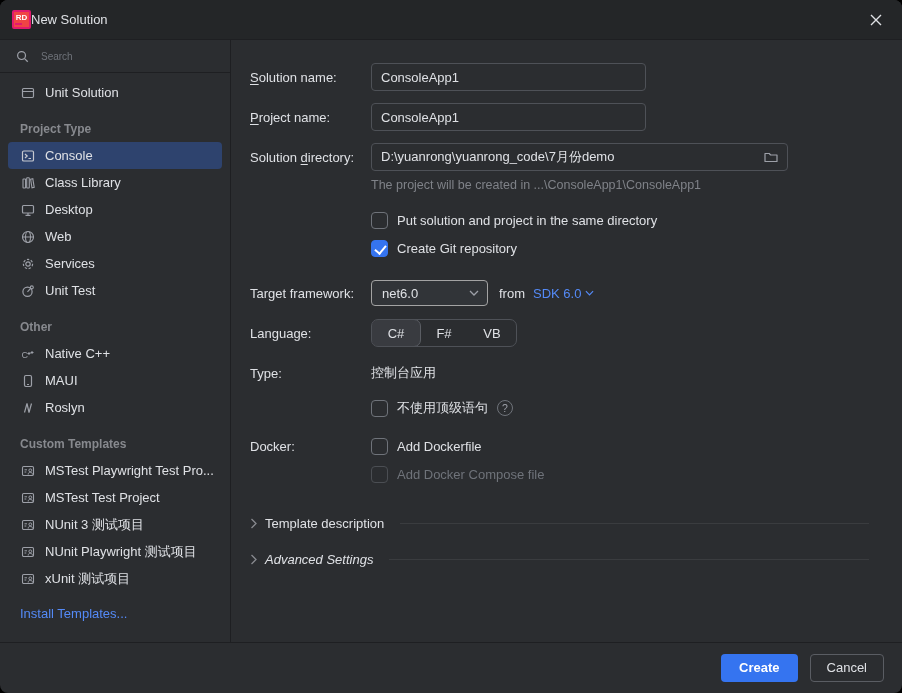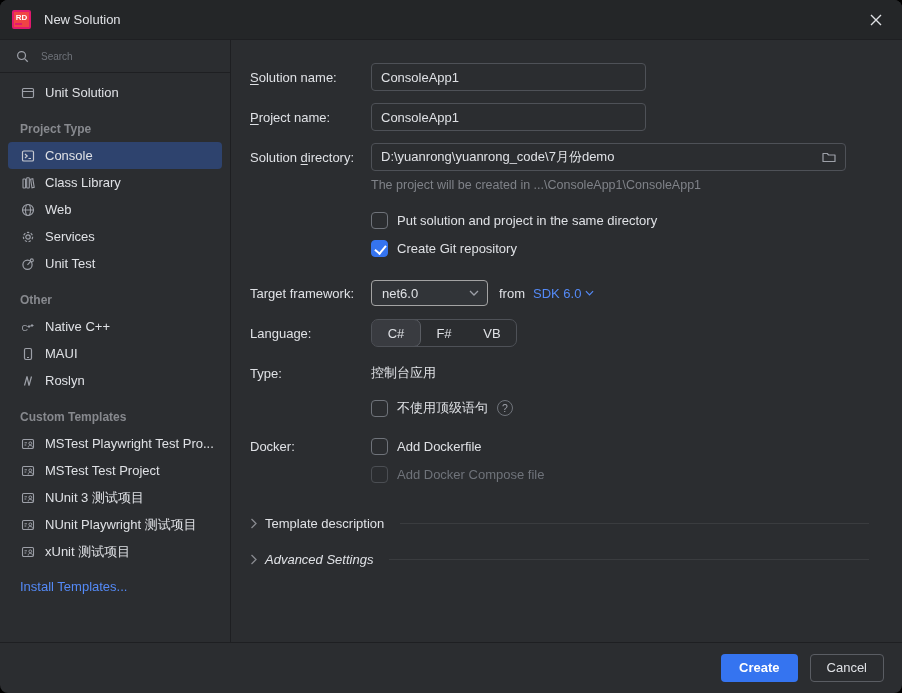--- a/index.html
+++ b/index.html
@@ -5,21 +5,21 @@
   html,body{margin:0;padding:0;background:#000;}
   *{box-sizing:border-box;}
   body{font-family:"Liberation Sans","DejaVu Sans",sans-serif;-webkit-font-smoothing:antialiased;}
   .dialog{position:relative;width:902px;height:693px;background:#2b2d30;border-radius:8px;overflow:hidden;color:#dfe1e5;font-size:13px;}
 
   
   .titlebar{height:40px;display:flex;align-items:center;padding:0 16px 0 12px;background:#242628;border-bottom:1px solid #1e1f22;}
   .app-logo{width:19px;height:19px;background:#ef4444;border:2px solid #e0196e;border-radius:2px;display:flex;flex-direction:column;align-items:center;justify-content:center;line-height:1;}
   .app-logo .rd{font-size:8px;font-weight:bold;color:#fff;letter-spacing:0;}
   .app-logo .bar{width:7px;height:2px;background:#e0196e;margin-top:1px;align-self:flex-start;margin-left:1px;}
-  .title-text{margin-left:13px;color:#dfe1e5;}
+  .title-text{color:#dfe1e5;}
   .close-btn{margin-left:auto;width:20px;height:20px;display:flex;align-items:center;justify-content:center;cursor:pointer;}
 
   
   .body-row{display:flex;height:602px;}
   .sidebar{width:231px;border-right:1px solid #1e1f22;display:flex;flex-direction:column;}
   .search-row{height:33px;display:flex;align-items:center;padding:0 12px 0 15px;border-bottom:1px solid #1e1f22;gap:9px;flex-shrink:0;}
   .search-input{flex:1;background:transparent;border:none;outline:none;color:#dfe1e5;font-size:10px;font-family:inherit;}
   .search-input::placeholder{color:#6f737a;}
   .side-list{padding:6px 8px 0 8px;flex:1;}
   .side-item{height:27px;display:flex;align-items:center;gap:9px;padding:0 8px 0 12px;border-radius:4px;cursor:pointer;white-space:nowrap;}
@@ -27,21 +27,21 @@
   .side-header{color:#87898e;font-weight:bold;font-size:12px;padding:16px 0 6px 12px;}
   .side-link{color:#548af7;padding:14px 0 0 12px;cursor:pointer;}
   .ic{flex-shrink:0;display:inline-flex;}
 
   
   .main{flex:1;padding:23px 33px 0 19px;}
   .frow{display:flex;align-items:center;}
   .flabel{width:121px;flex-shrink:0;color:#dfe1e5;}
   .flabel u{text-decoration:underline;text-underline-offset:2px;}
   .text-input{height:28px;width:275px;background:transparent;border:1px solid #4e5157;border-radius:4px;color:#dfe1e5;font-size:13px;padding:0 9px;font-family:inherit;outline:none;}
-  .dir-wrap{position:relative;width:475px;}
+  .dir-wrap{position:relative;width:417px;}
   .dir-wrap .text-input{width:100%;padding-right:32px;}
   .dir-folder{position:absolute;right:9px;top:6px;cursor:pointer;}
   .hint{margin:7px 0 0 121px;color:#7f8288;font-size:12.5px;}
 
   .chk-group{margin:20px 0 0 121px;display:flex;flex-direction:column;gap:11px;}
   .chk-row{display:flex;align-items:center;gap:9px;cursor:pointer;}
   .chk{width:17px;height:17px;border-radius:4px;border:1px solid #6f737a;background:transparent;flex-shrink:0;position:relative;}
   .chk.checked{background:#3574f0;border-color:#3574f0;}
   .chk.checked::after{content:"";position:absolute;left:5px;top:2px;width:5px;height:9px;border:solid #fff;border-width:0 2px 2px 0;transform:rotate(40deg);}
   .chk.disabled{border-color:#4b4e53;}
@@ -130,20 +130,29 @@
                 <rect x="3" y="4" width="2.6" height="9" rx="0.6" fill="none" stroke="#9da0a8" stroke-width="1.1"></rect>
                 <rect x="6.7" y="2.8" width="2.6" height="10.2" rx="0.6" fill="none" stroke="#9da0a8" stroke-width="1.1"></rect>
                 <path d="M10.6 4.2 L12.8 3.7 L14.2 12.4 L12 12.9 Z" fill="none" stroke="#9da0a8" stroke-width="1.1"></path>
               </svg>
           </span>
           <span>Class Library</span>
         </div>
         <div class="side-item">
           <span class="ic">
             <svg width="16" height="16" viewBox="0 0 16 16">
+                <rect x="2.5" y="3.5" width="11" height="7.5" rx="1" fill="none" stroke="#9da0a8" stroke-width="1.2"></rect>
+                <path d="M8 11 V13.2 M5.5 13.4 H10.5" stroke="#9da0a8" stroke-width="1.2"></path>
+              </svg>
+          </span>
+          <span>Desktop</span>
+        </div>
+        <div class="side-item">
+          <span class="ic">
+            <svg width="16" height="16" viewBox="0 0 16 16">
                 <circle cx="8" cy="8" r="5.5" fill="none" stroke="#9da0a8" stroke-width="1.2"></circle>
                 <ellipse cx="8" cy="8" rx="2.5" ry="5.5" fill="none" stroke="#9da0a8" stroke-width="1.1"></ellipse>
                 <path d="M2.5 8 H13.5" stroke="#9da0a8" stroke-width="1.1"></path>
               </svg>
           </span>
           <span>Web</span>
         </div>
         <div class="side-item">
           <span class="ic">
             <svg width="16" height="16" viewBox="0 0 16 16">

